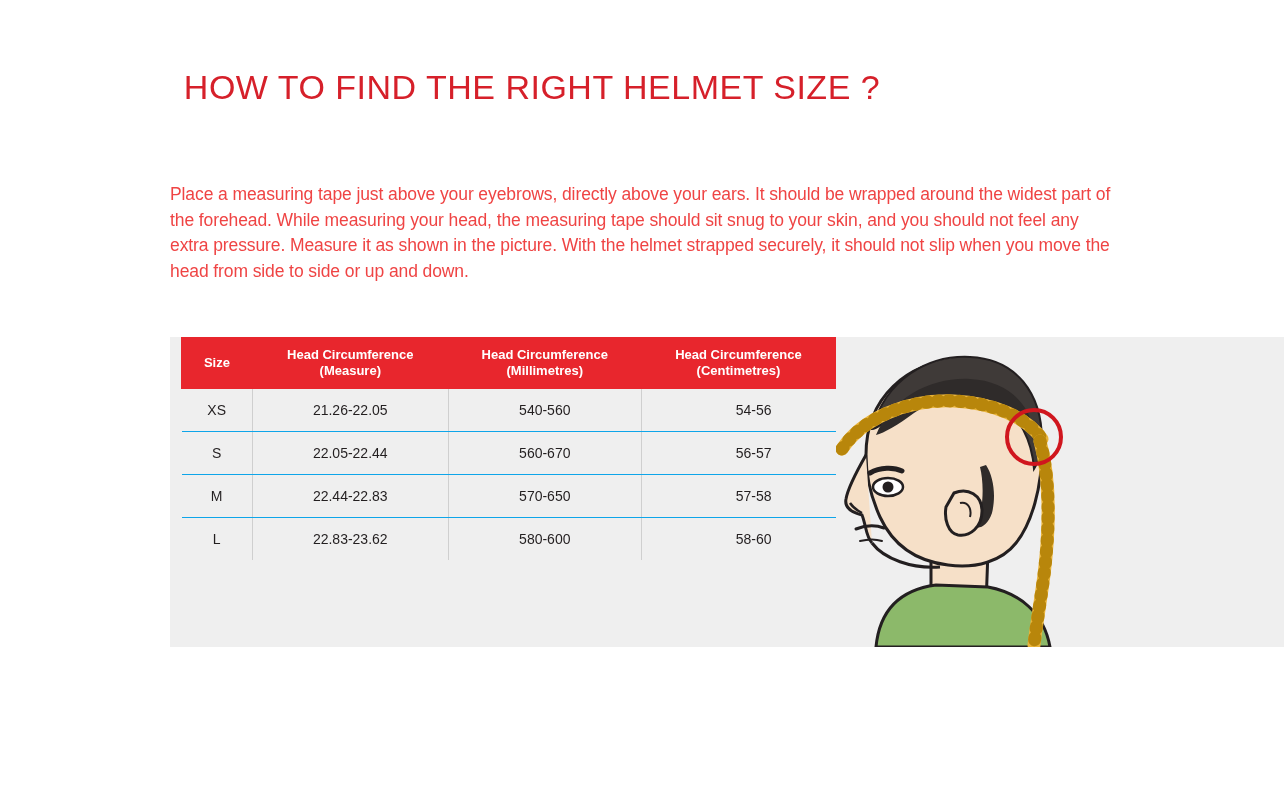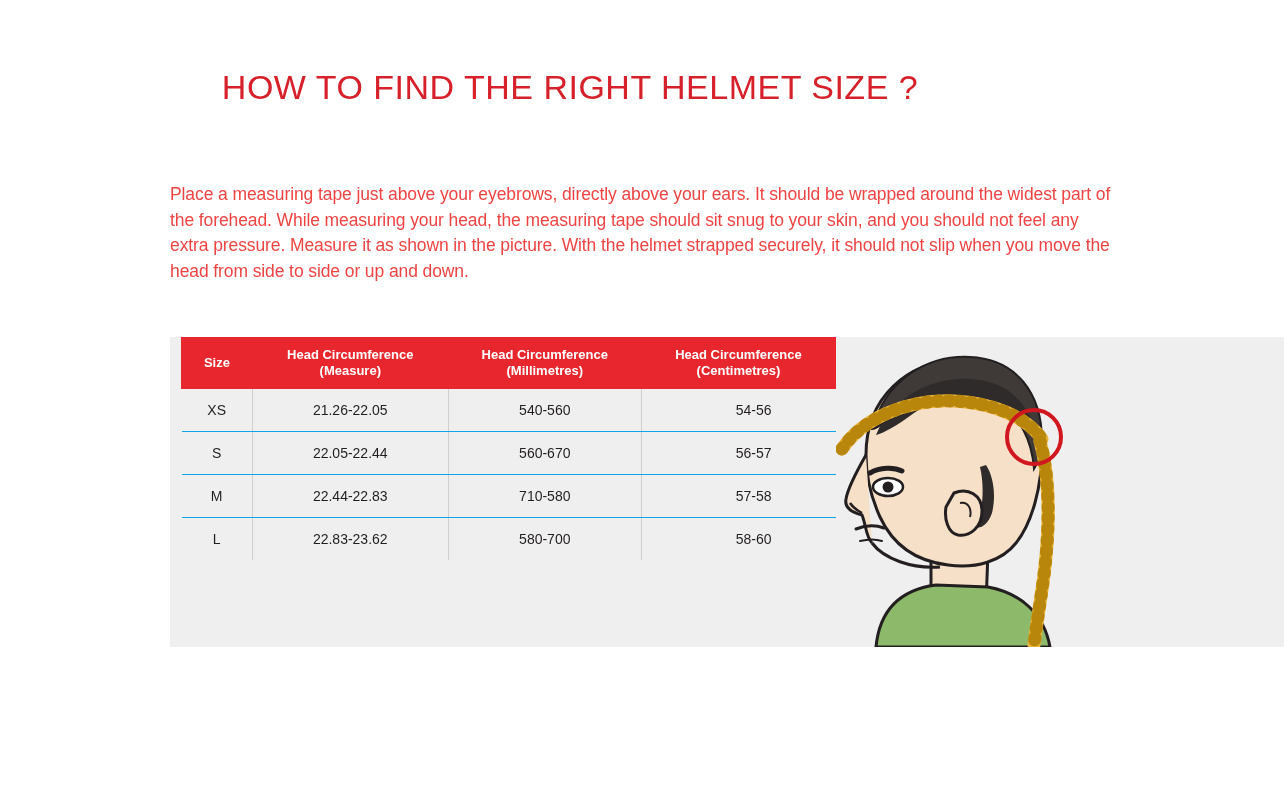--- a/index.html
+++ b/index.html
@@ -23,21 +23,20 @@
     position: absolute;
     top: 68px;
     left: 0;
     width: 1064px;
     text-align: center;
     font-size: 34px;
     letter-spacing: 0.5px;
     color: #d6202a;
     font-weight: 400;
     font-family: "Liberation Sans", sans-serif;
-    margin-left: 38px;
   }
   .intro {
     position: absolute;
     top: 182px;
     left: 170px;
     width: 948px;
     font-size: 17.5px;
     line-height: 25.5px;
     color: #ef4444;
     letter-spacing: -0.1px;
@@ -144,27 +143,27 @@
         </tr>
         <tr>
           <td>S</td>
           <td>22.05-22.44</td>
           <td>560-670</td>
           <td>56-57</td>
         </tr>
         <tr>
           <td>M</td>
           <td>22.44-22.83</td>
-          <td>710-580</td>
+          <td>570-650</td>
           <td>57-58</td>
         </tr>
         <tr>
           <td>L</td>
           <td>22.83-23.62</td>
-          <td>580-700</td>
+          <td>580-600</td>
           <td>58-60</td>
         </tr>
       </tbody>
     </table>
 
     <div class="figure">
       <svg width="279" height="310" viewBox="0 0 279 310" xmlns="http://www.w3.org/2000/svg" aria-hidden="true">
 
         <path d="M95 218 L95 262 L150 268 L152 214 Z" fill="#f6e0c8" stroke="#231f20" stroke-width="3"></path>
 

